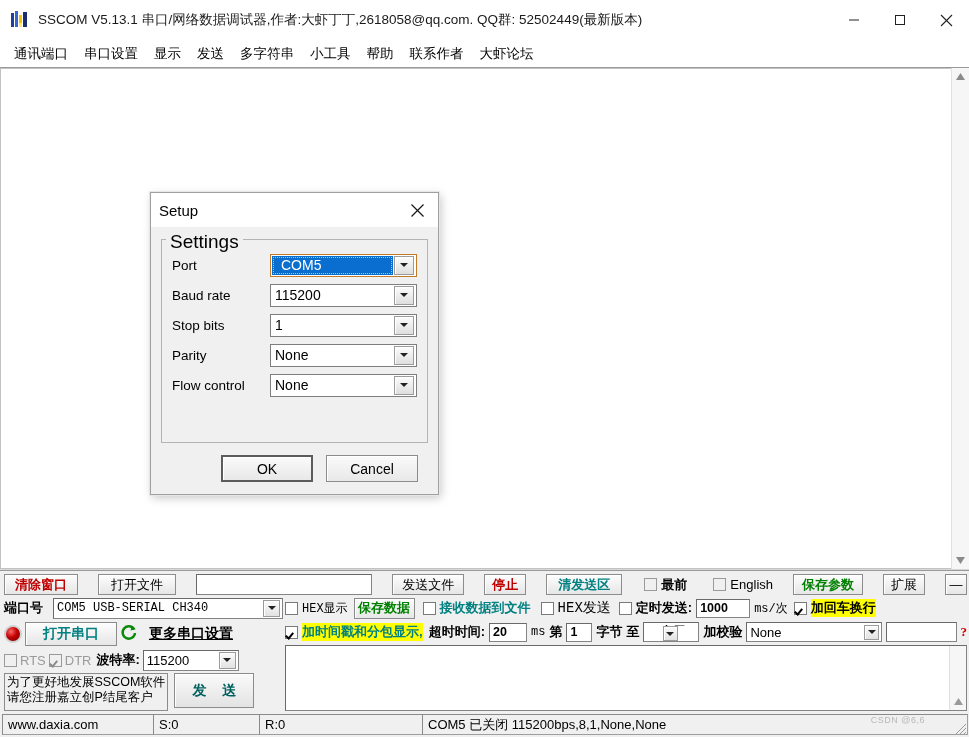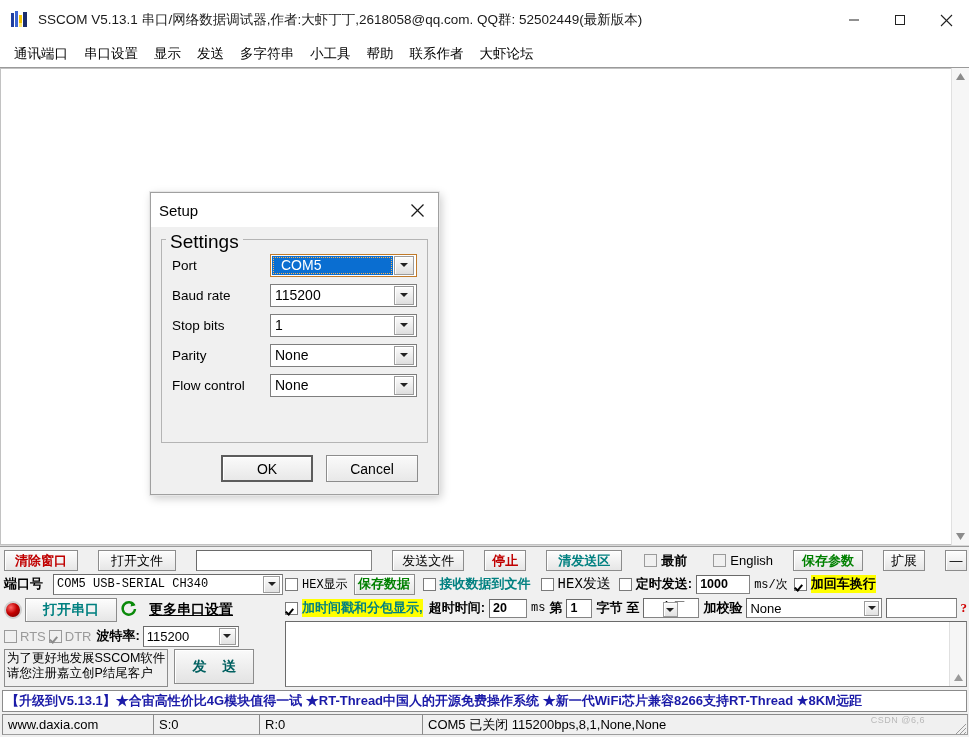--- a/index.html
+++ b/index.html
@@ -652,23 +652,20 @@
             <div class="sarrow">
               <svg width="9" height="7" viewBox="0 0 9 7">
                   <polygon points="4.5,0 9,7 0,7" fill="#9a9a9a"></polygon>
                 </svg>
             </div>
           </div>
         </div>
       </div>
     </div>
 
-    <div class="marquee">
-      <span>【升级到V5.13.1】★合宙高性价比4G模块值得一试 ★RT-Thread中国人的开源免费操作系统 ★新一代WiFi芯片兼容8266支持RT-Thread ★8KM远距</span>
-    </div>
 
     <div class="statusbar">
       <div class="scell" style="width:152px;">www.daxia.com</div>
       <div class="scell" style="width:107px;">S:0</div>
       <div class="scell" style="width:164px;">R:0</div>
       <div class="scell" style="flex:1 1 auto;">COM5 已关闭  115200bps,8,1,None,None</div>
       <div class="watermark">CSDN @6,6</div>
       <div class="resizer">
         <svg width="14" height="14" viewBox="0 0 14 14">
           <line x1="13" y1="3" x2="3" y2="13" stroke="#9a9a9a" stroke-width="1"></line>

